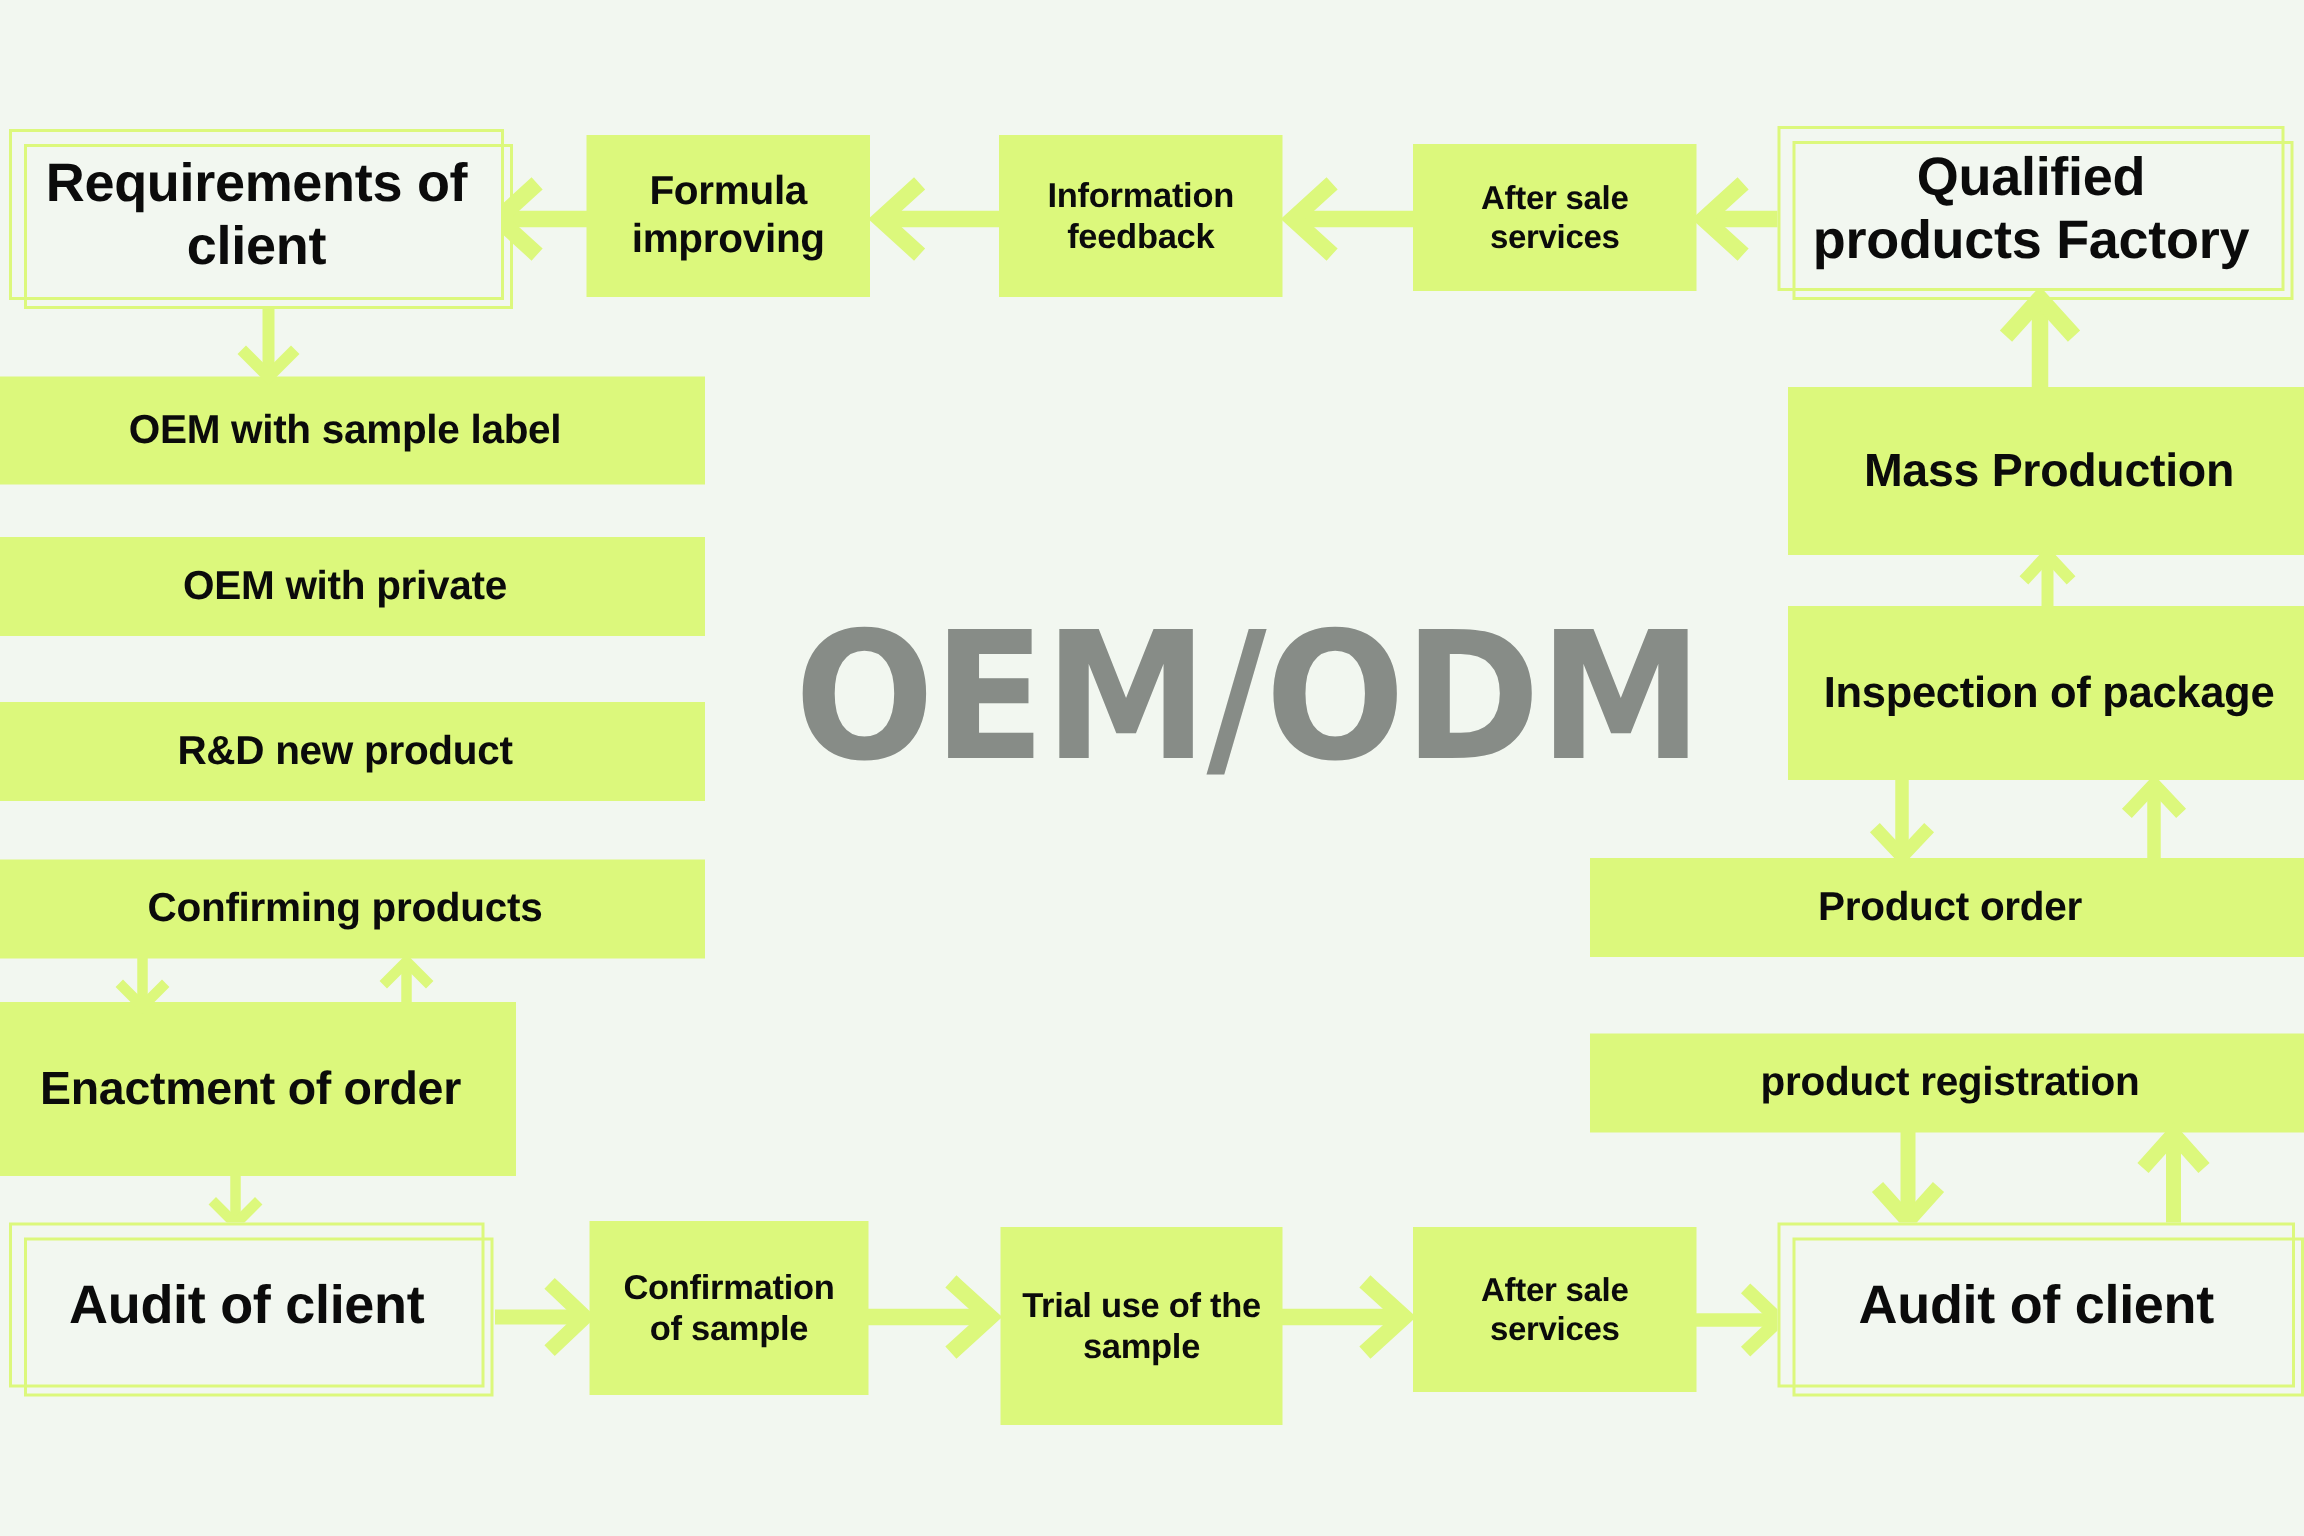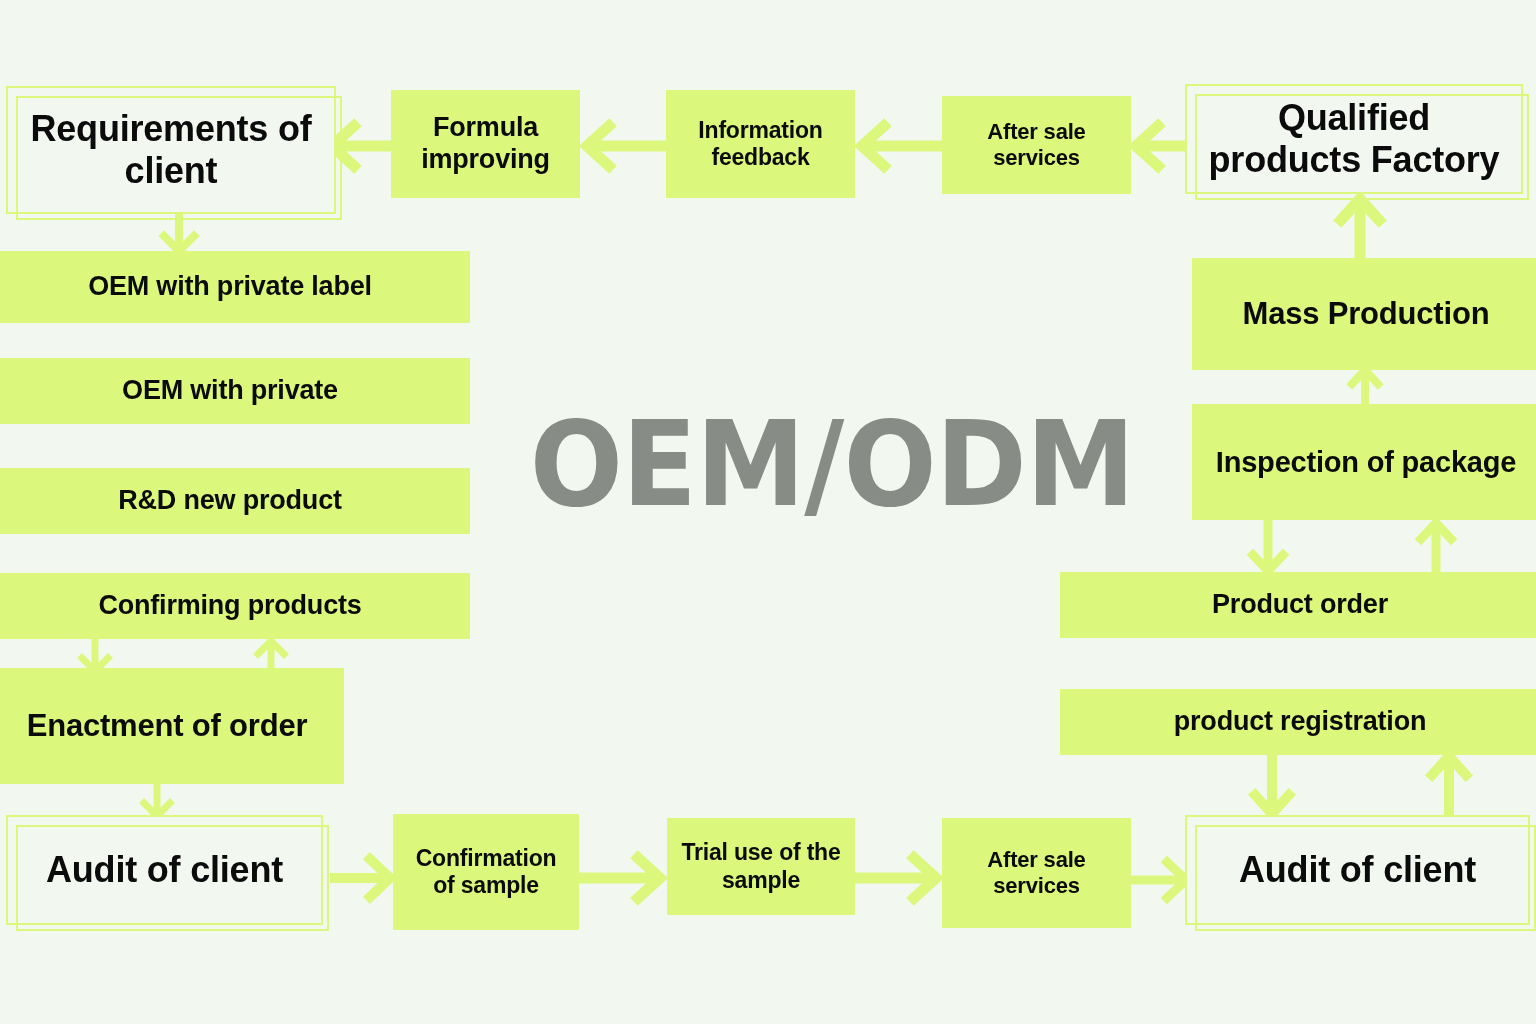--- a/index.html
+++ b/index.html
@@ -86,42 +86,42 @@
   }
   .arrow svg { display: block; overflow: visible; }
 </style>
 </head>
 <body>
 
 <div id="canvas">
 
   <div id="brand-title">OEM/ODM</div>
 
-  <div class="node outline" style="left:6px; top:86px; width:330px; height:128px; font-size:36px;">
+  <div class="node outline" style="left:6px; top:86px; width:330px; height:114px; font-size:36px;">
     <span>Requirements of client</span>
   </div>
 
   <div class="node filled" style="left:391px; top:90px; width:189px; height:108px; font-size:27px;">
     <span>Formula improving</span>
   </div>
 
   <div class="node filled" style="left:666px; top:90px; width:189px; height:108px; font-size:23px;">
     <span>Information feedback</span>
   </div>
 
   <div class="node filled" style="left:942px; top:96px; width:189px; height:98px; font-size:22px;">
     <span>After sale services</span>
   </div>
 
   <div class="node outline" style="left:1185px; top:84px; width:338px; height:110px; font-size:36px;">
     <span>Qualified products Factory</span>
   </div>
 
   <div class="node filled" style="left:-10px; top:251px; width:480px; height:72px; font-size:27px;">
-    <span>OEM with private label</span>
+    <span>OEM with sample label</span>
   </div>
 
   <div class="node filled" style="left:-10px; top:358px; width:480px; height:66px; font-size:27px;">
     <span>OEM with private</span>
   </div>
 
   <div class="node filled" style="left:-10px; top:468px; width:480px; height:66px; font-size:27px;">
     <span>R&amp;D new product</span>
   </div>
 
@@ -134,21 +134,21 @@
   </div>
 
   <div class="node outline" style="left:6px; top:815px; width:317px; height:110px; font-size:36px;">
     <span>Audit of client</span>
   </div>
 
   <div class="node filled" style="left:393px; top:814px; width:186px; height:116px; font-size:23px;justify-content:center;">
     <span>Confirmation of sample</span>
   </div>
 
-  <div class="node filled" style="left:667px; top:818px; width:188px; height:97px; font-size:23px;">
+  <div class="node filled" style="left:667px; top:818px; width:188px; height:132px; font-size:23px;">
     <span>Trial use of the sample</span>
   </div>
 
   <div class="node filled" style="left:942px; top:818px; width:189px; height:110px; font-size:22px;">
     <span>After sale services</span>
   </div>
 
   <div class="node outline" style="left:1185px; top:815px; width:345px; height:110px; font-size:36px;">
     <span>Audit of client</span>
   </div>

